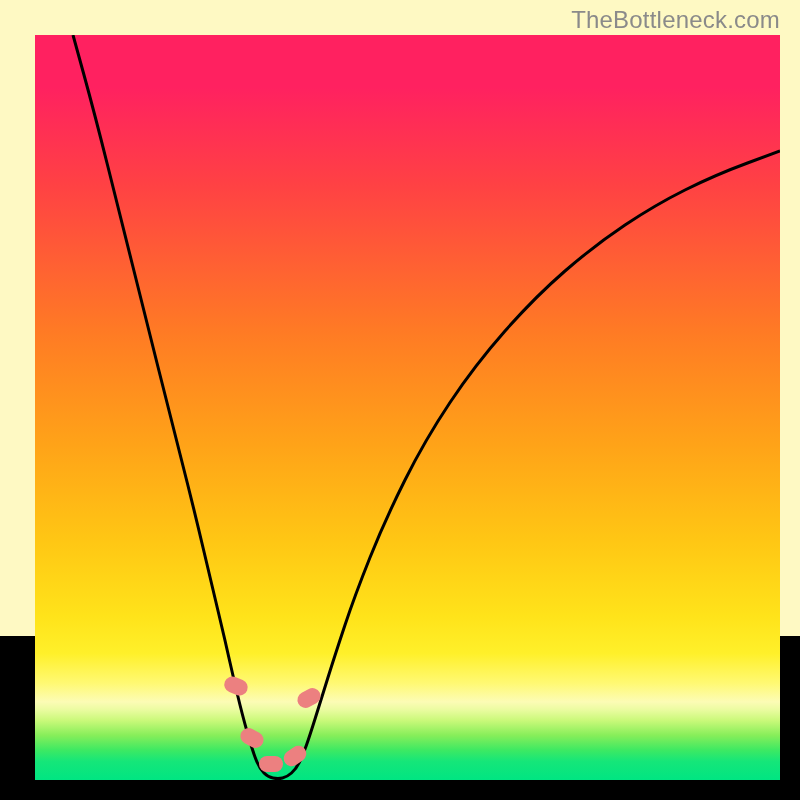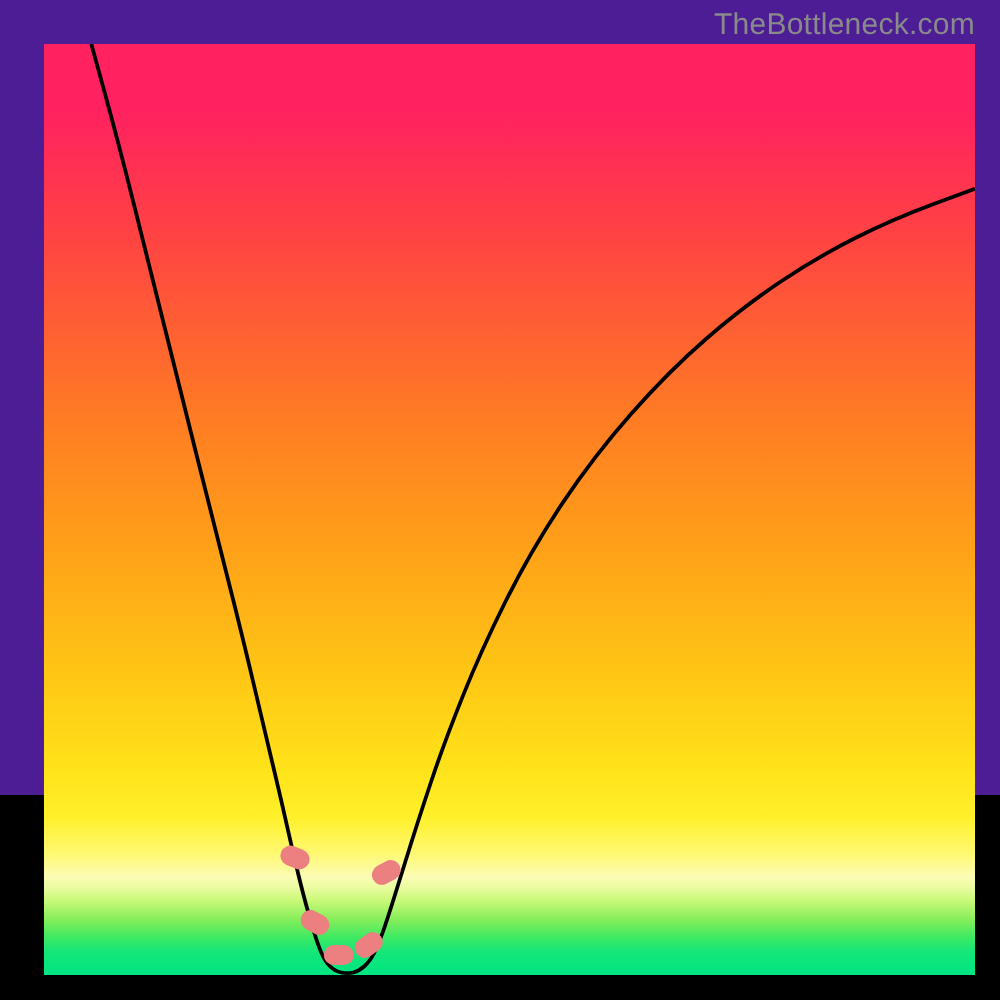--- a/index.html
+++ b/index.html
@@ -9,21 +9,21 @@
     height: 800px;
     background: #000;
     overflow: hidden;
   }
   .frame {
     position: absolute;
     left: 0;
     top: 0;
     width: 800px;
     height: 636px;
-    background: #4c1d95;
+    background: #fef9c3;
   }
   .plot-area {
     position: absolute;
     left: 35px;
     top: 35px;
     width: 745px;
     height: 745px;
     overflow: hidden;
   }
   .gradient {

